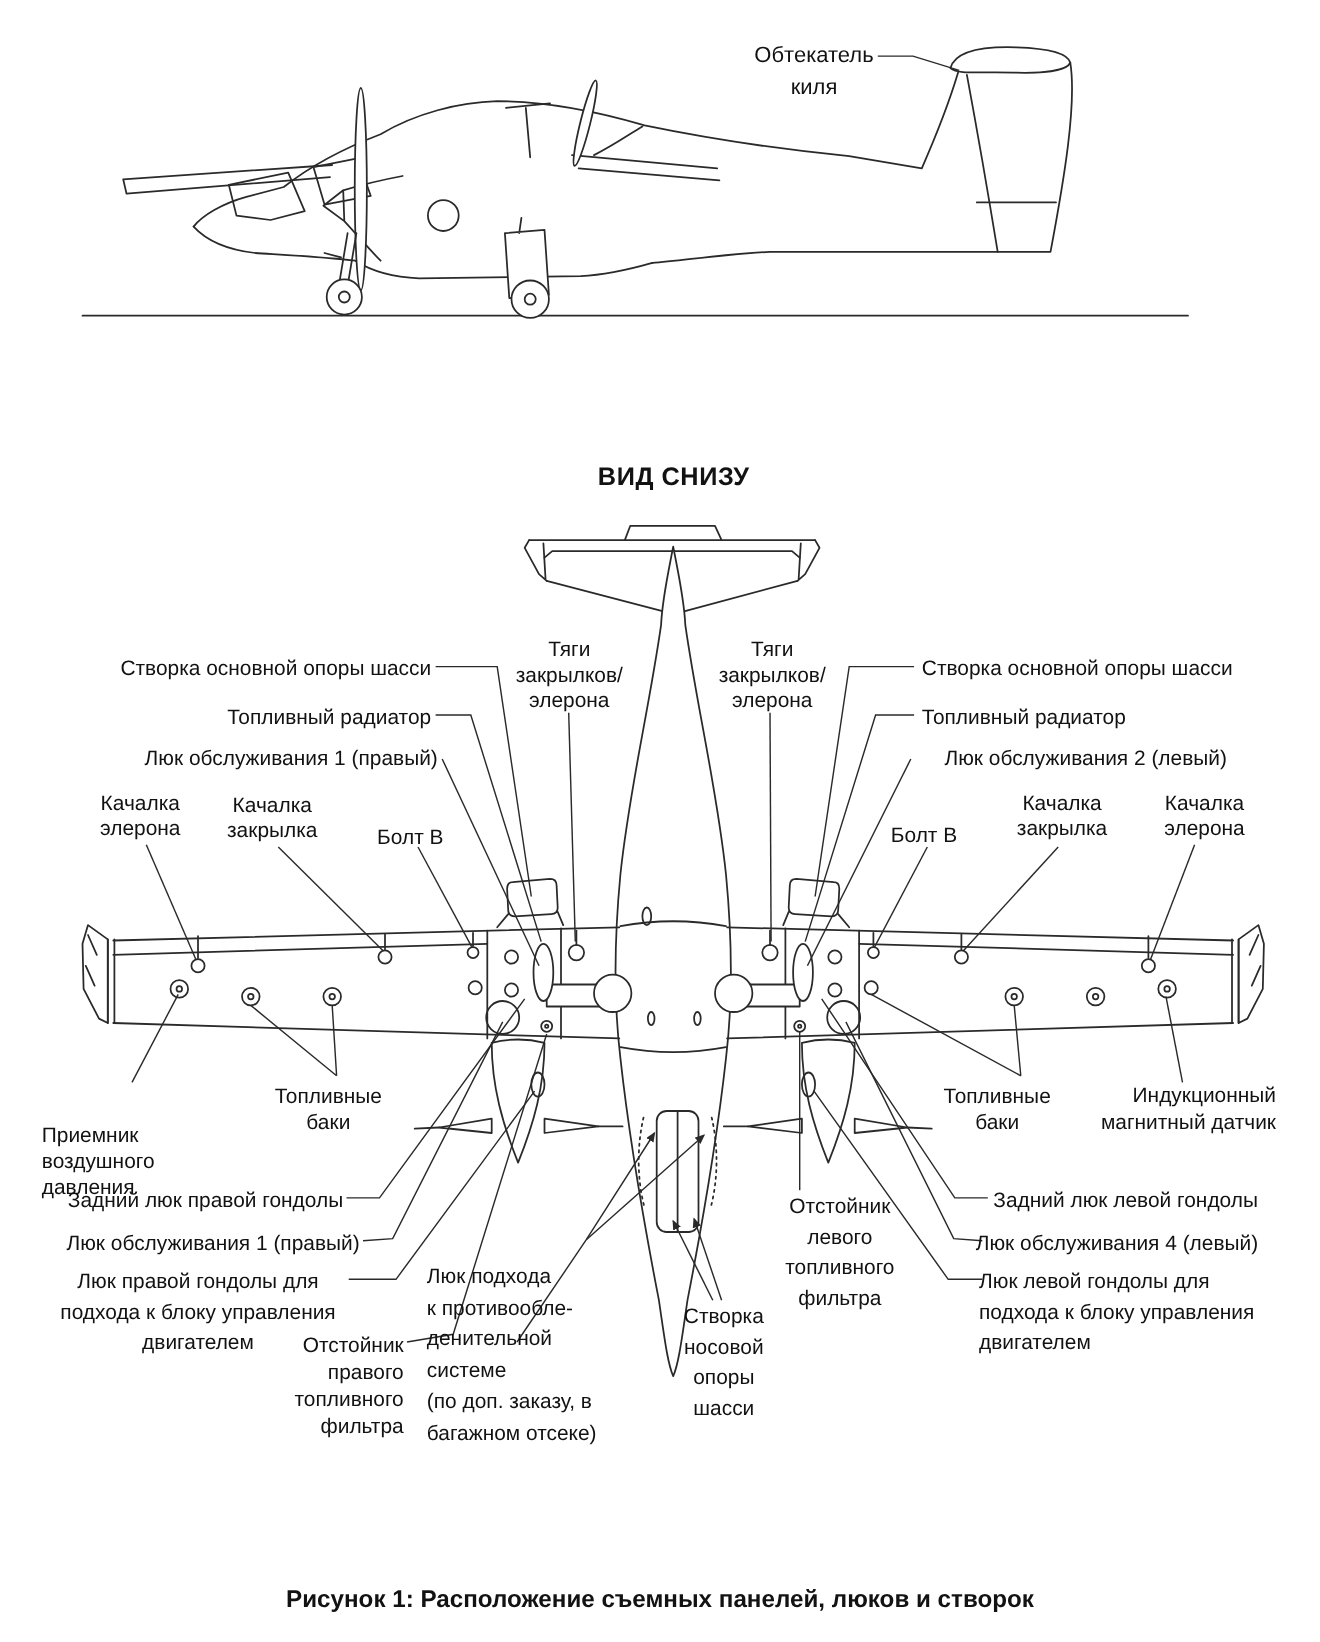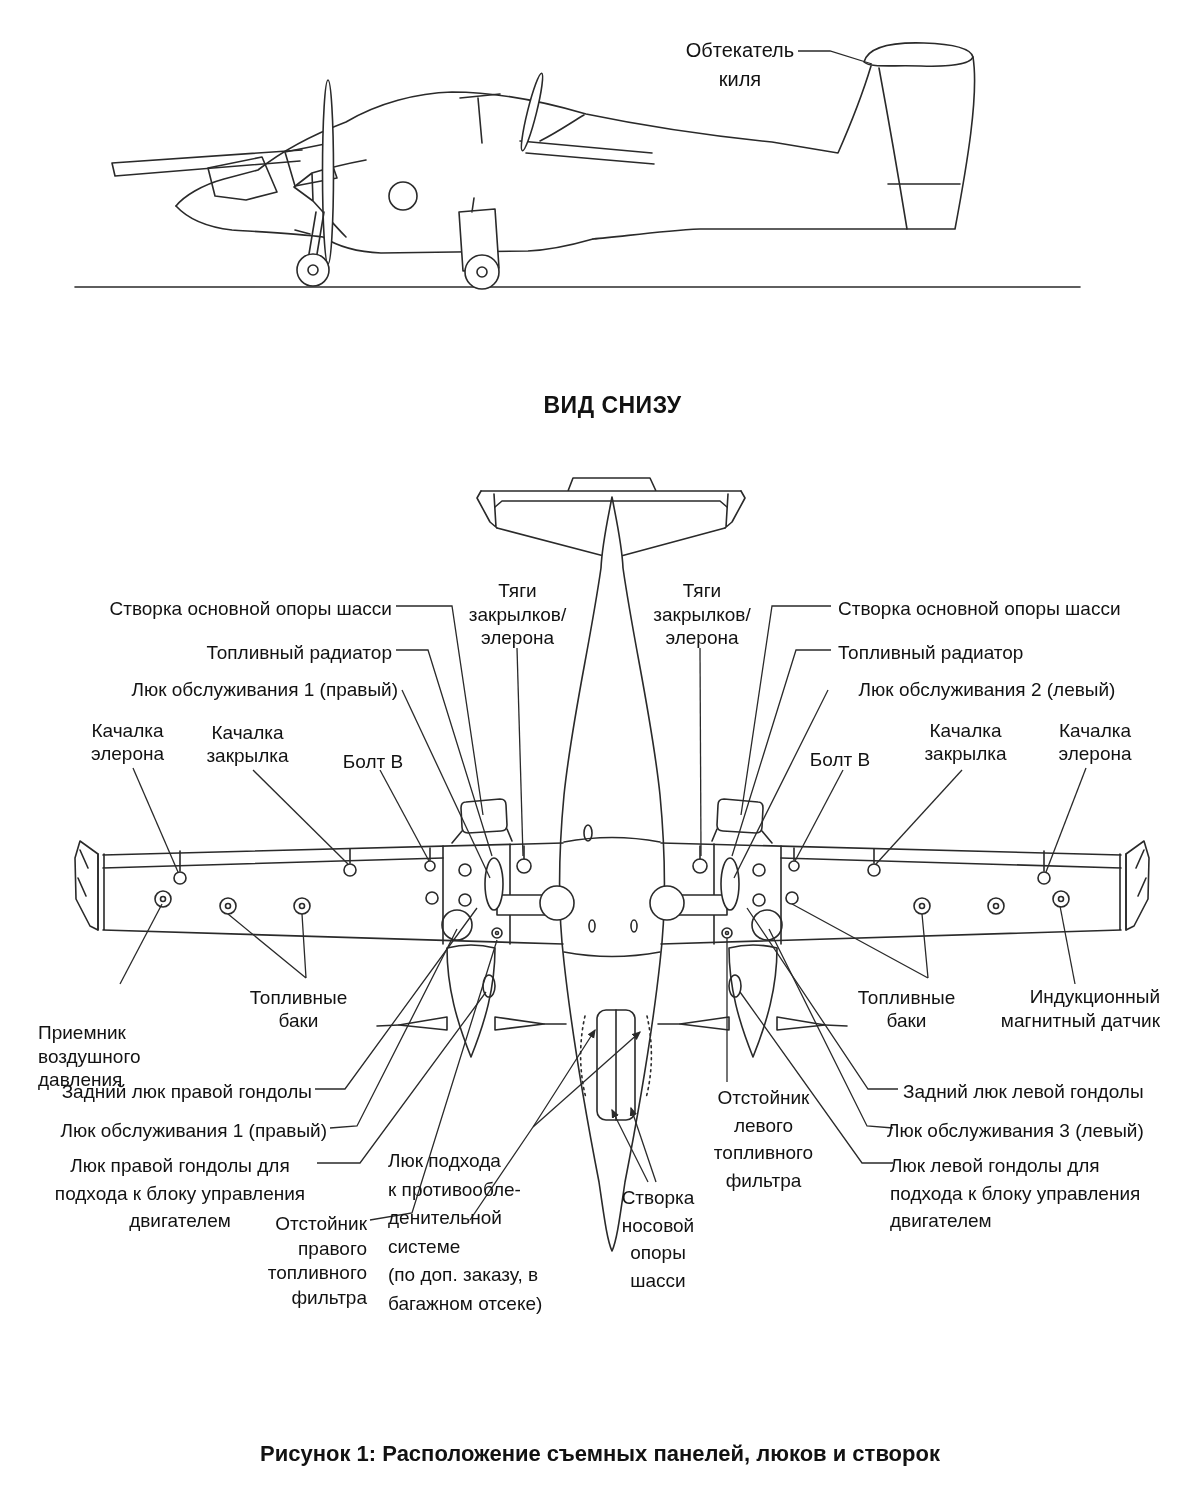--- a/index.html
+++ b/index.html
@@ -188,21 +188,21 @@
     <path d="M727,938 L727,1082"></path>
     <path d="M898,1089 L868,1089 L747,908"></path>
     <path d="M893,1128 L867,1126 L769,929"></path>
     <path d="M893,1163 L862,1163 L740,992"></path>
   </g>
 </svg>
 
 <div class="lbl taillbl" style="left:660px;top:36px;width:160px;text-align:center;">Обтекатель
 киля</div>
 
-<div class="lbl heading" style="left:440px;top:392px;width:345px;text-align:center;">ВИД СНИЗУ</div>
+<div class="lbl heading" style="left:440px;top:420px;width:345px;text-align:center;">ВИД СНИЗУ</div>
 
 <div class="lbl" style="left:90px;top:598px;width:302px;text-align:right;">Створка основной опоры шасси</div>
 <div class="lbl" style="left:90px;top:642px;width:302px;text-align:right;">Топливный радиатор</div>
 <div class="lbl" style="left:96px;top:679px;width:302px;text-align:right;">Люк обслуживания 1 (правый)</div>
 <div class="lbl" style="left:55px;top:720px;width:145px;text-align:center;">Качалка
 элерона</div>
 <div class="lbl" style="left:175px;top:722px;width:145px;text-align:center;">Качалка
 закрылка</div>
 <div class="lbl" style="left:322px;top:751px;width:102px;text-align:center;">Болт В</div>
 <div class="lbl lh124" style="left:450px;top:579px;width:135px;text-align:center;">Тяги
@@ -249,20 +249,20 @@
 
 <div class="lbl" style="left:834px;top:987px;width:145px;text-align:center;">Топливные
 баки</div>
 <div class="lbl lh124" style="left:995px;top:985px;width:165px;text-align:right;">Индукционный
 магнитный датчик</div>
 <div class="lbl lh145" style="left:692px;top:1084px;width:143px;text-align:center;">Отстойник
 левого
 топливного
 фильтра</div>
 <div class="lbl" style="left:903px;top:1081px;width:290px;text-align:left;">Задний люк левой гондолы</div>
-<div class="lbl" style="left:887px;top:1120px;width:300px;text-align:left;">Люк обслуживания 3 (левый)</div>
+<div class="lbl" style="left:887px;top:1120px;width:300px;text-align:left;">Люк обслуживания 4 (левый)</div>
 <div class="lbl lh145" style="left:890px;top:1152px;width:290px;text-align:left;">Люк левой гондолы для
 подхода к блоку управления
 двигателем</div>
 
 <div class="lbl caption" style="left:0px;top:1441px;width:1200px;text-align:center;">Рисунок 1: Расположение съемных панелей, люков и створок</div>
 
 </div>
 
 </body></html>

